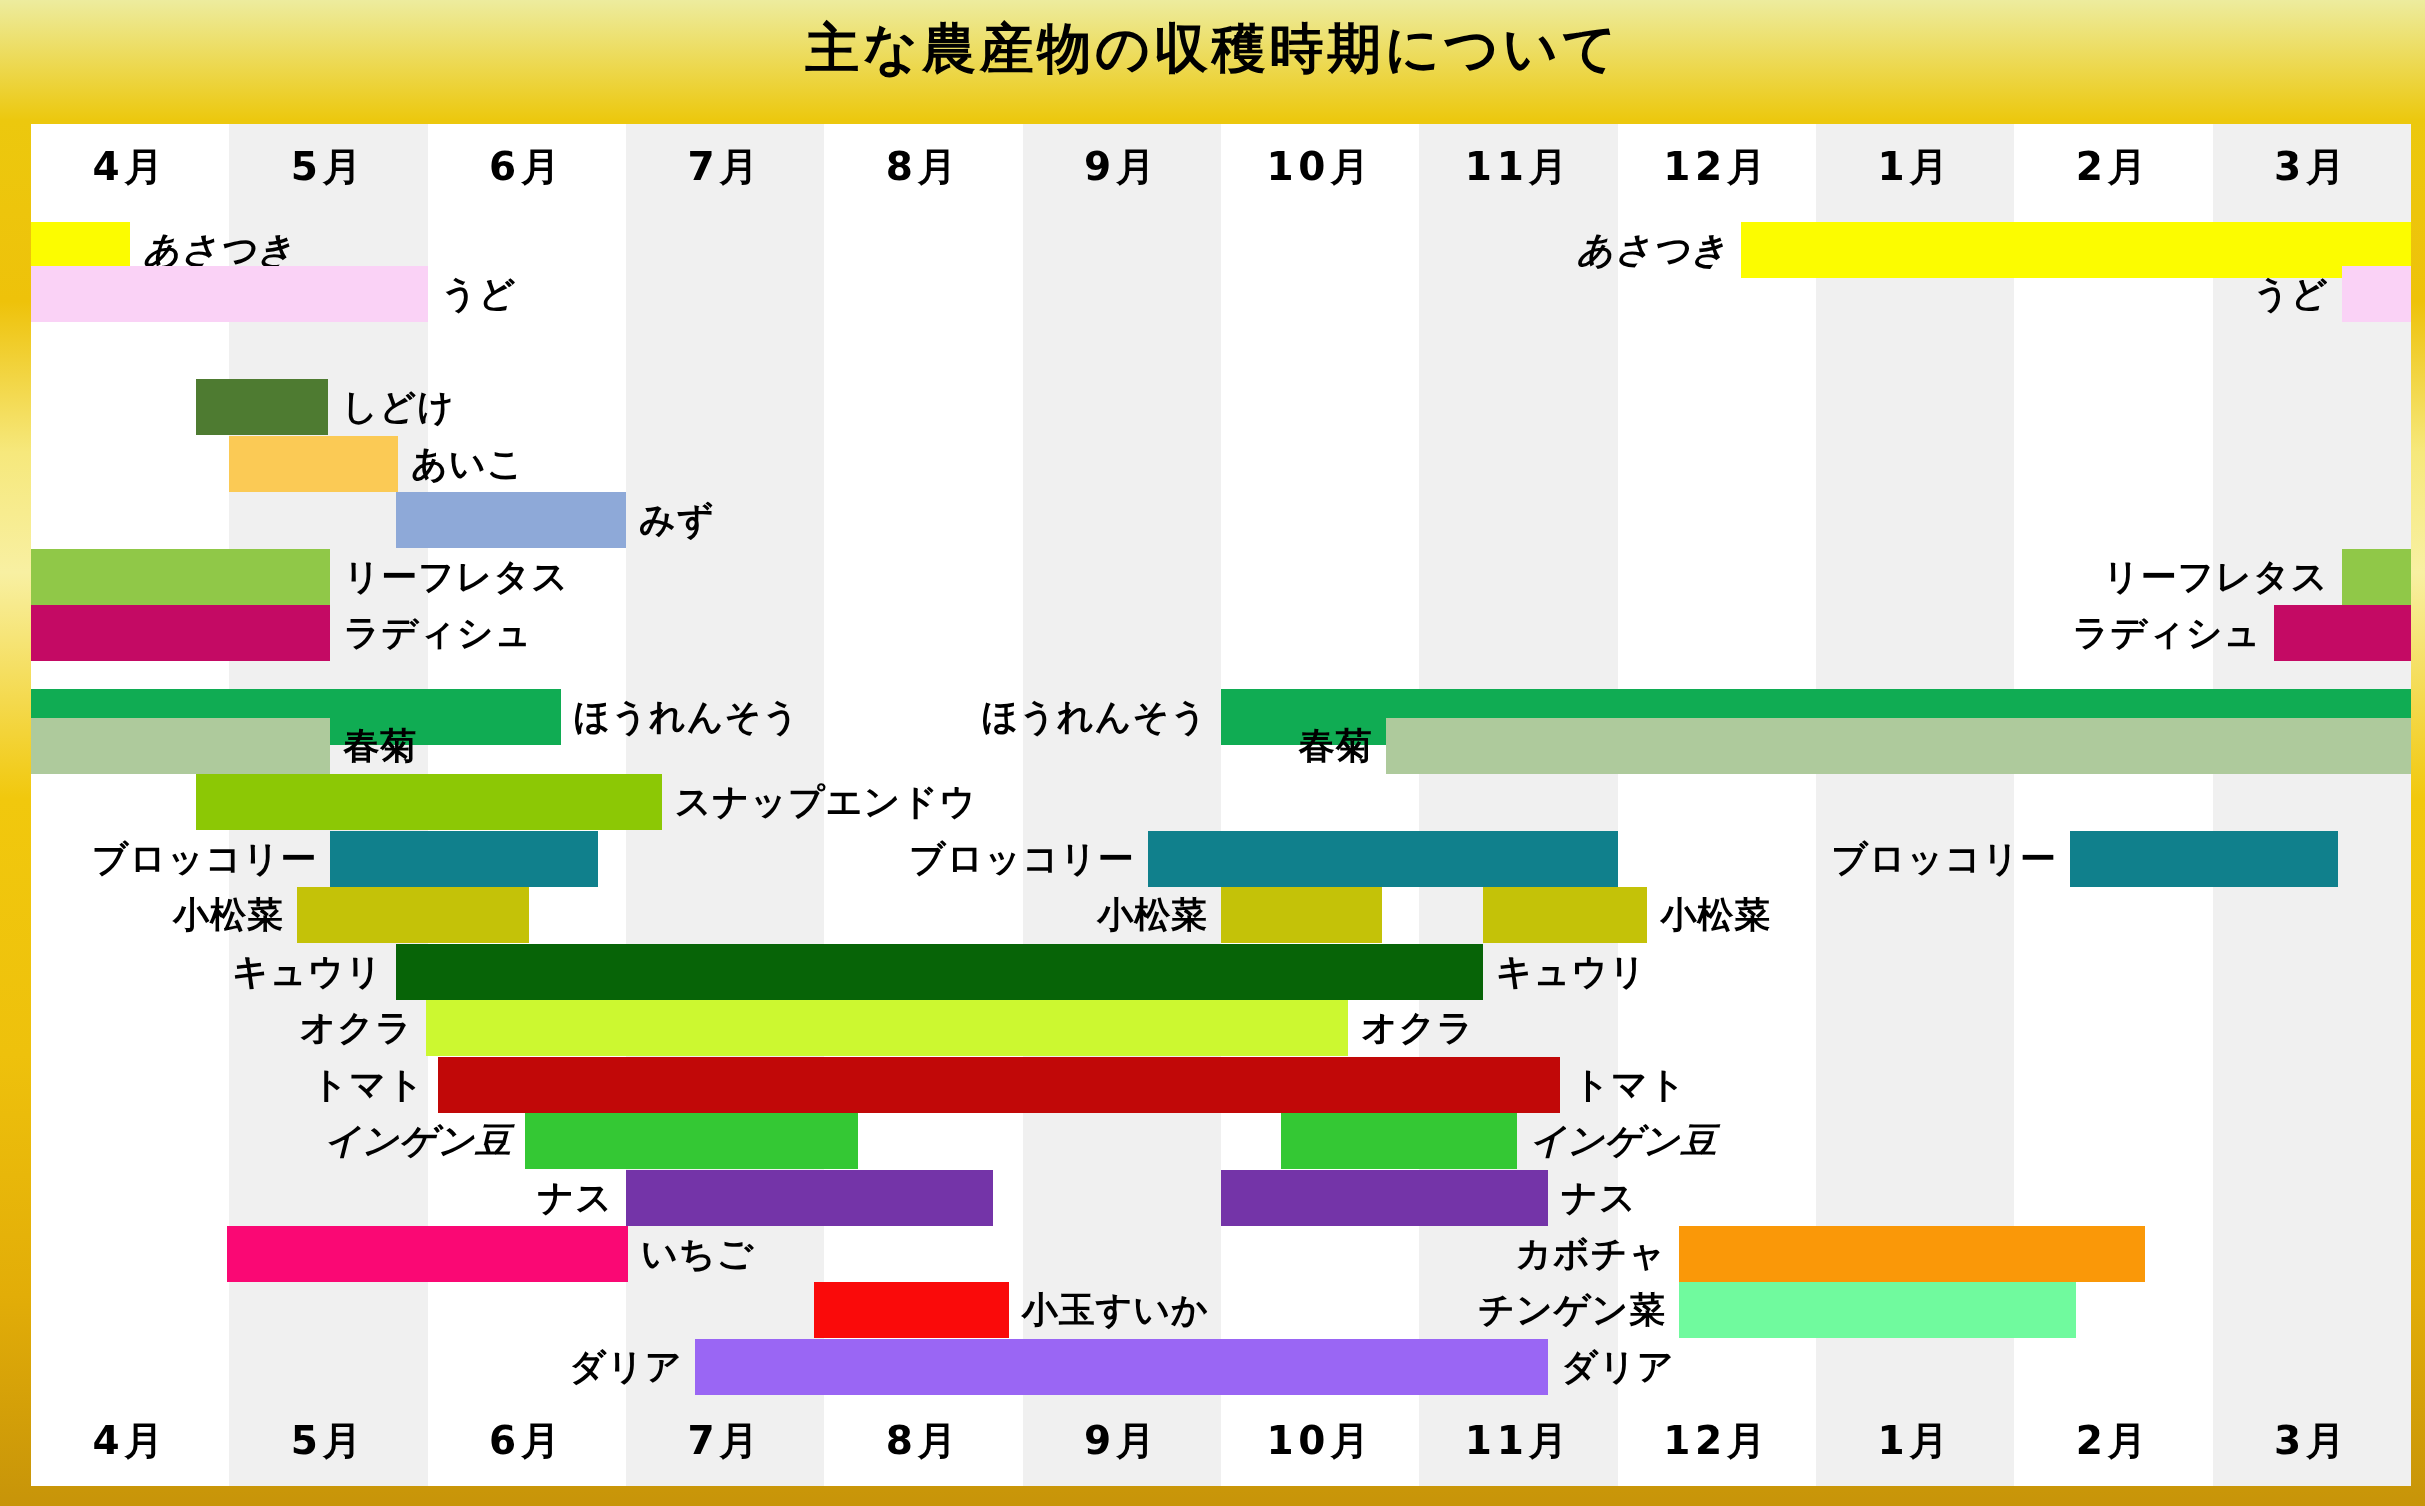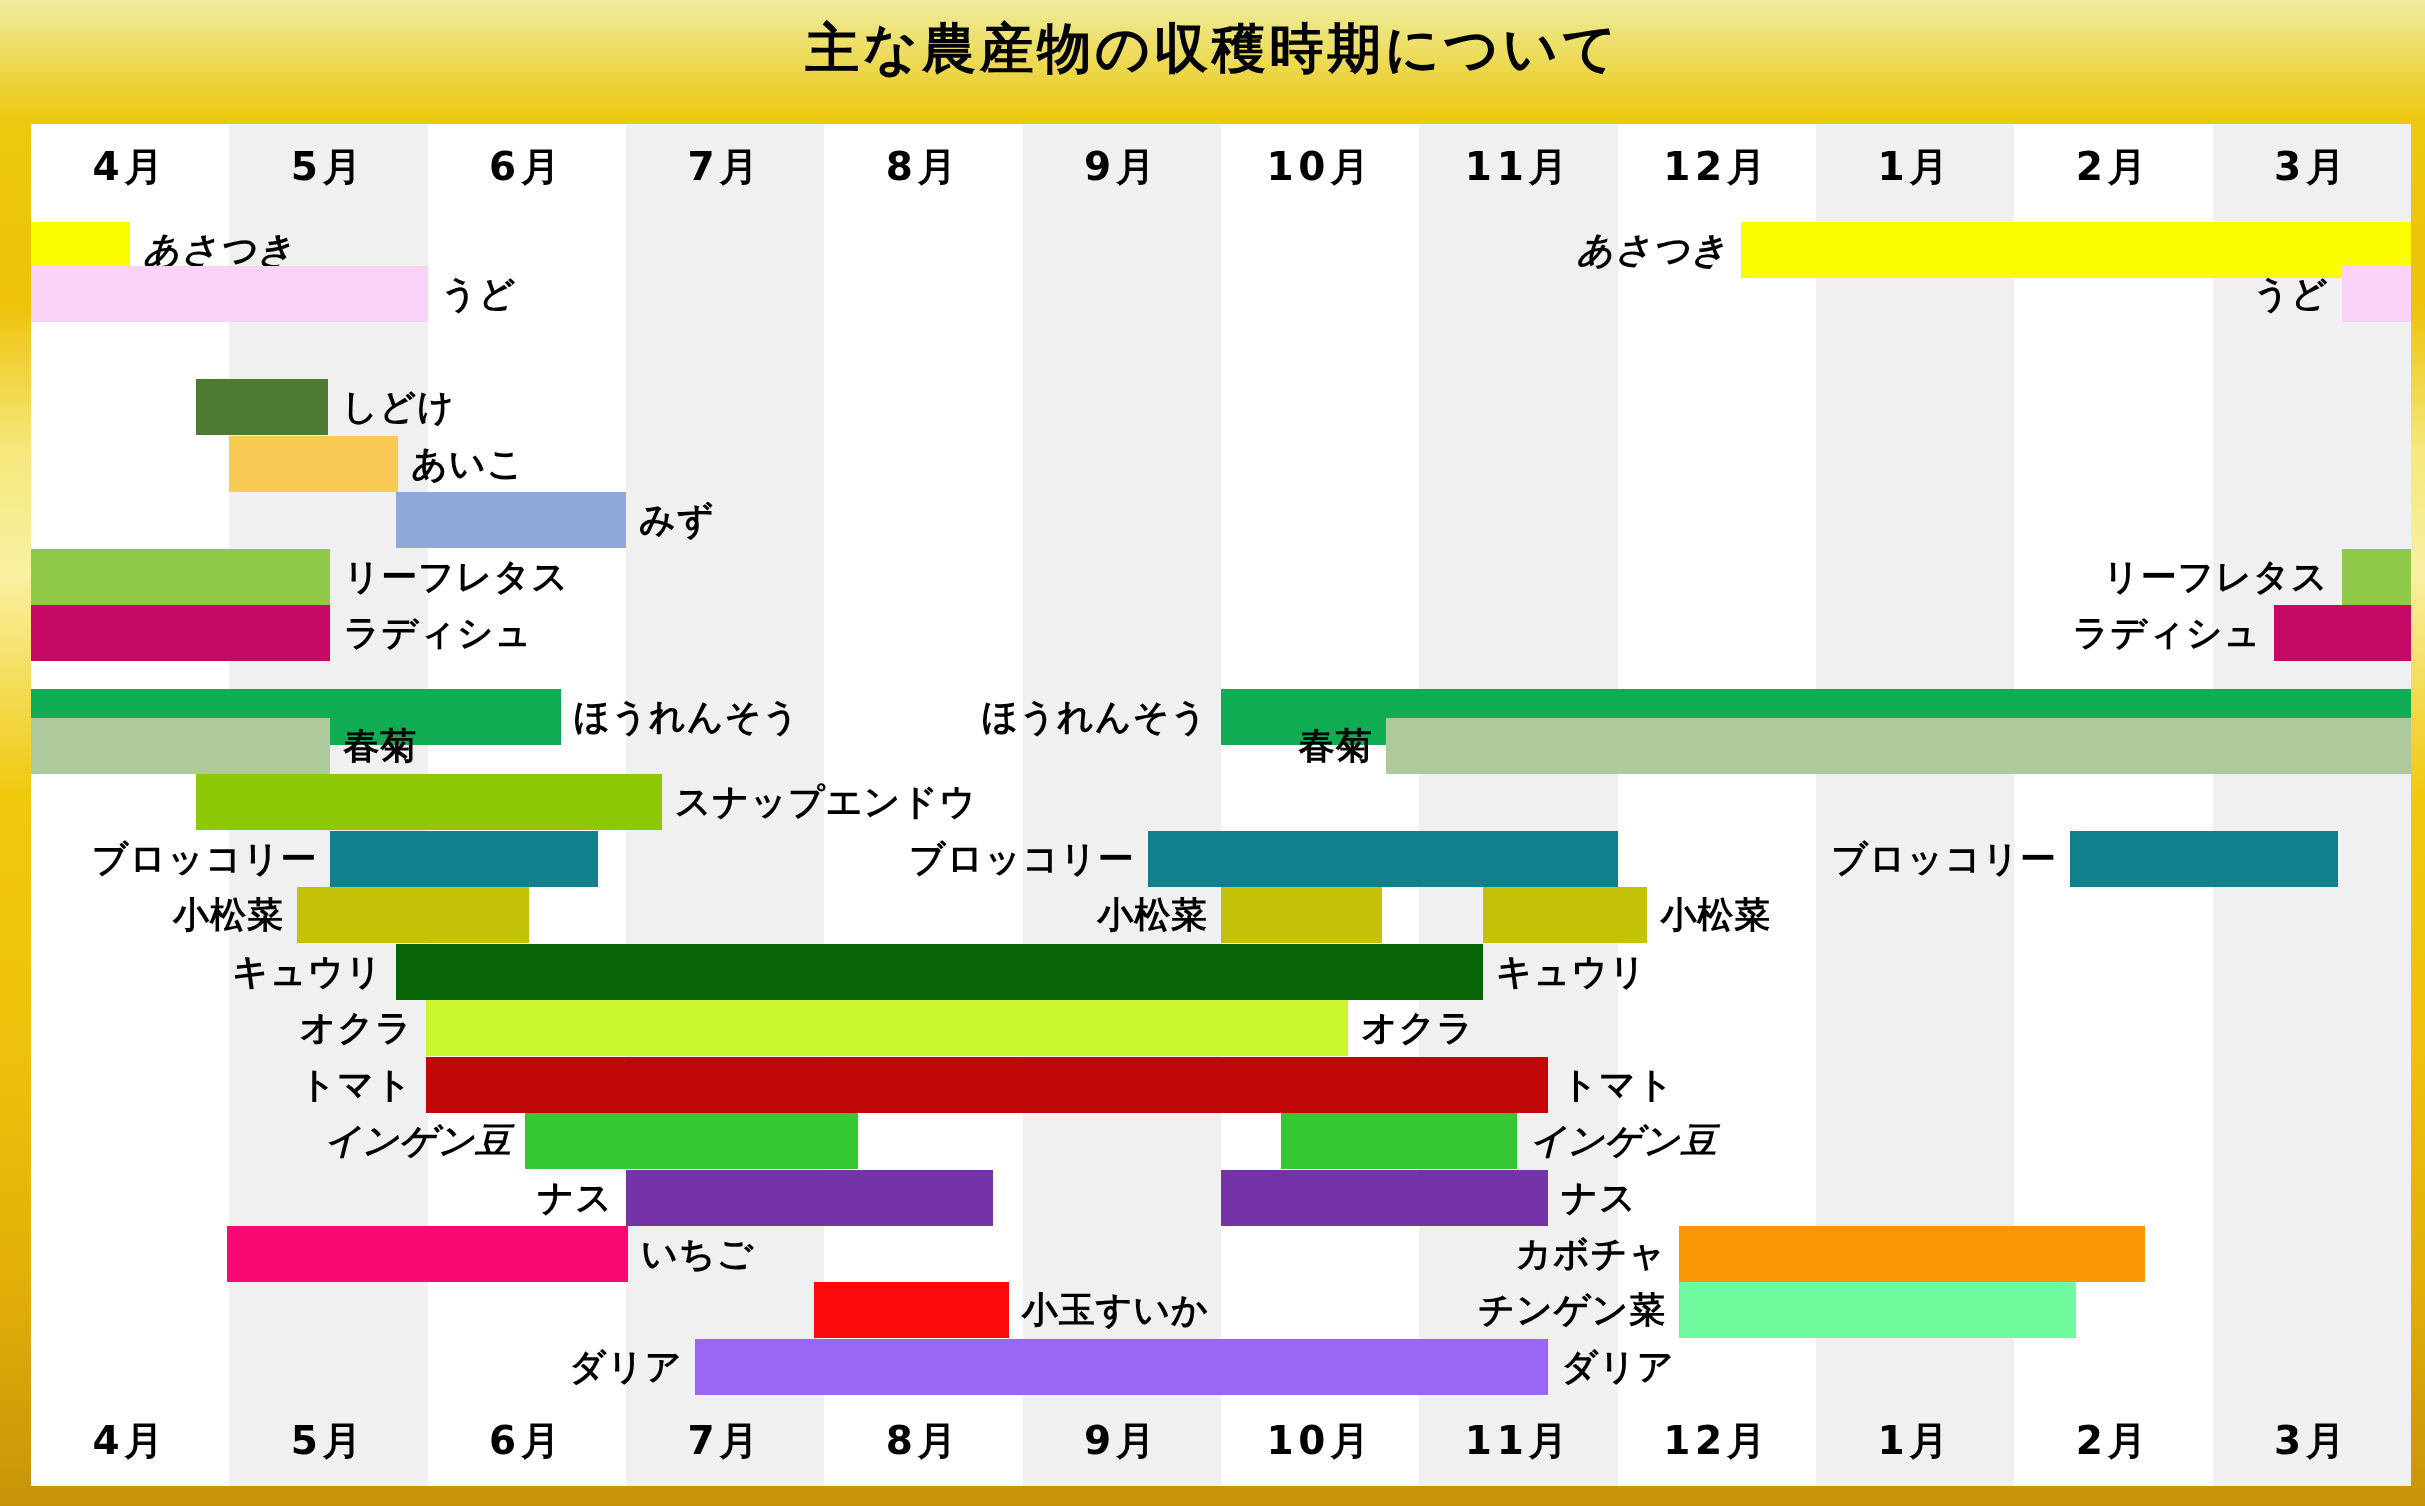--- a/index.html
+++ b/index.html
@@ -141,21 +141,21 @@
       <div class="row" style="top: 734px; text-align: right;">
         <div class="bar" style="left: 15.3333%; width: 45.6667%; background: rgb(7, 100, 7);"></div>
         <div class="crop-label" style="right: calc(84.6667% + 13px);">キュウリ</div>
         <div class="crop-label" style="left: calc(61% + 13px);">キュウリ</div>
       </div>
       <div class="row" style="top: 790px;">
         <div class="bar" style="left: 16.5833%; width: 38.75%; background: rgb(204, 248, 48);"></div>
         <div class="crop-label" style="right: calc(83.4167% + 13px);">オクラ</div>
         <div class="crop-label" style="left: calc(55.3333% + 13px);">オクラ</div>
       </div>
-      <div class="row" style="top: 847px;">
+      <div class="row" style="top: 847px; margin-left: 12px;">
         <div class="bar" style="left: 16.5833%; width: 47.1667%; background: rgb(193, 8, 8);"></div>
         <div class="crop-label" style="right: calc(83.4167% + 13px);">トマト</div>
         <div class="crop-label" style="left: calc(63.75% + 13px);">トマト</div>
       </div>
       <div class="row" style="top: 903px; font-style: italic;">
         <div class="bar" style="left: 20.75%; width: 14%; background: rgb(52, 200, 52);"></div>
         <div class="bar" style="left: 52.5%; width: 9.91667%; background: rgb(52, 200, 52);"></div>
         <div class="crop-label" style="right: calc(79.25% + 13px);">インゲン豆</div>
         <div class="crop-label" style="left: calc(62.4167% + 13px);">インゲン豆</div>
       </div>

